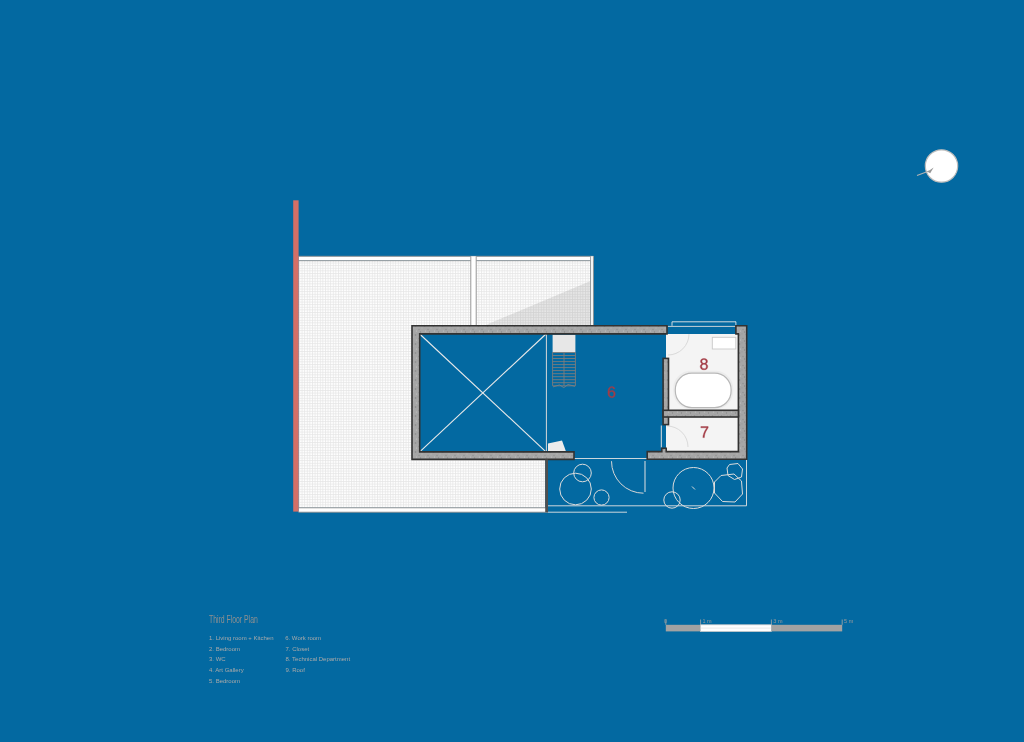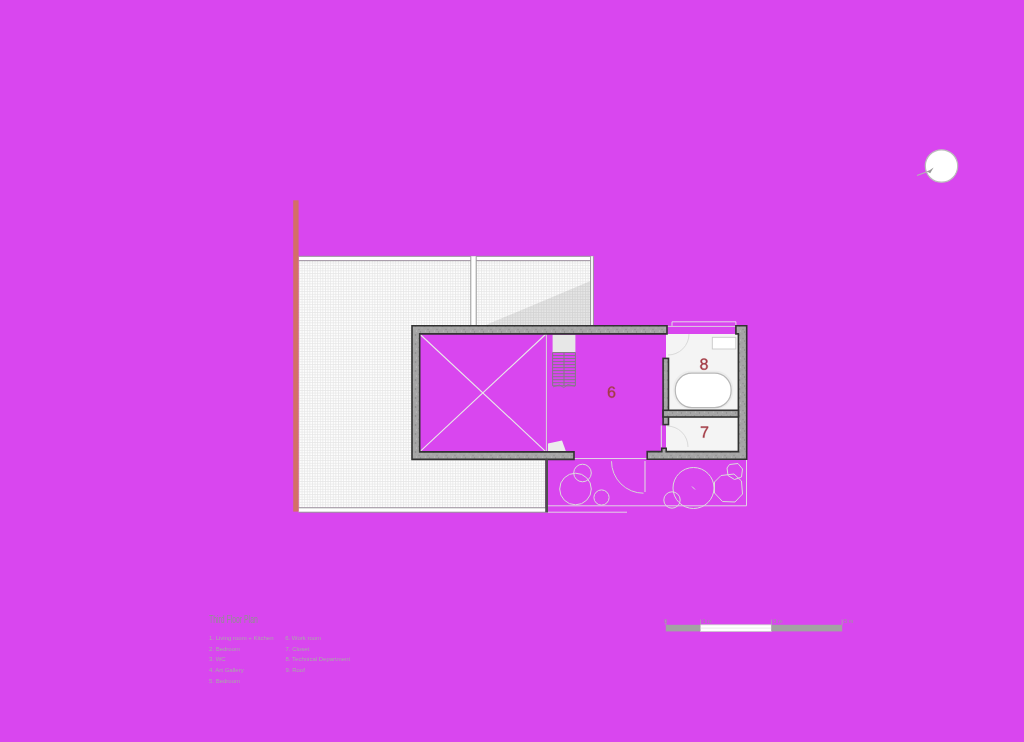--- a/index.html
+++ b/index.html
@@ -1,16 +1,16 @@
 <!DOCTYPE html>
 <html><head>
 <meta charset="utf-8">
 <style>
   html,body{margin:0;padding:0;background:#ffffff;}
-  .page{position:relative;width:1024px;height:742px;background:#d946ef;overflow:hidden;
+  .page{position:relative;width:1024px;height:742px;background:#0369a1;overflow:hidden;
         font-family:"Liberation Sans", sans-serif;}
   svg{position:absolute;left:0;top:0;}
 </style>
 </head>
 <body>
 <div class="page">
 <svg width="1024" height="742" viewBox="0 0 1024 742">
 <defs>
   <pattern id="tile" width="2.6" height="2.6" patternUnits="userSpaceOnUse">
     <rect width="2.6" height="2.6" fill="#ffffff"></rect>

